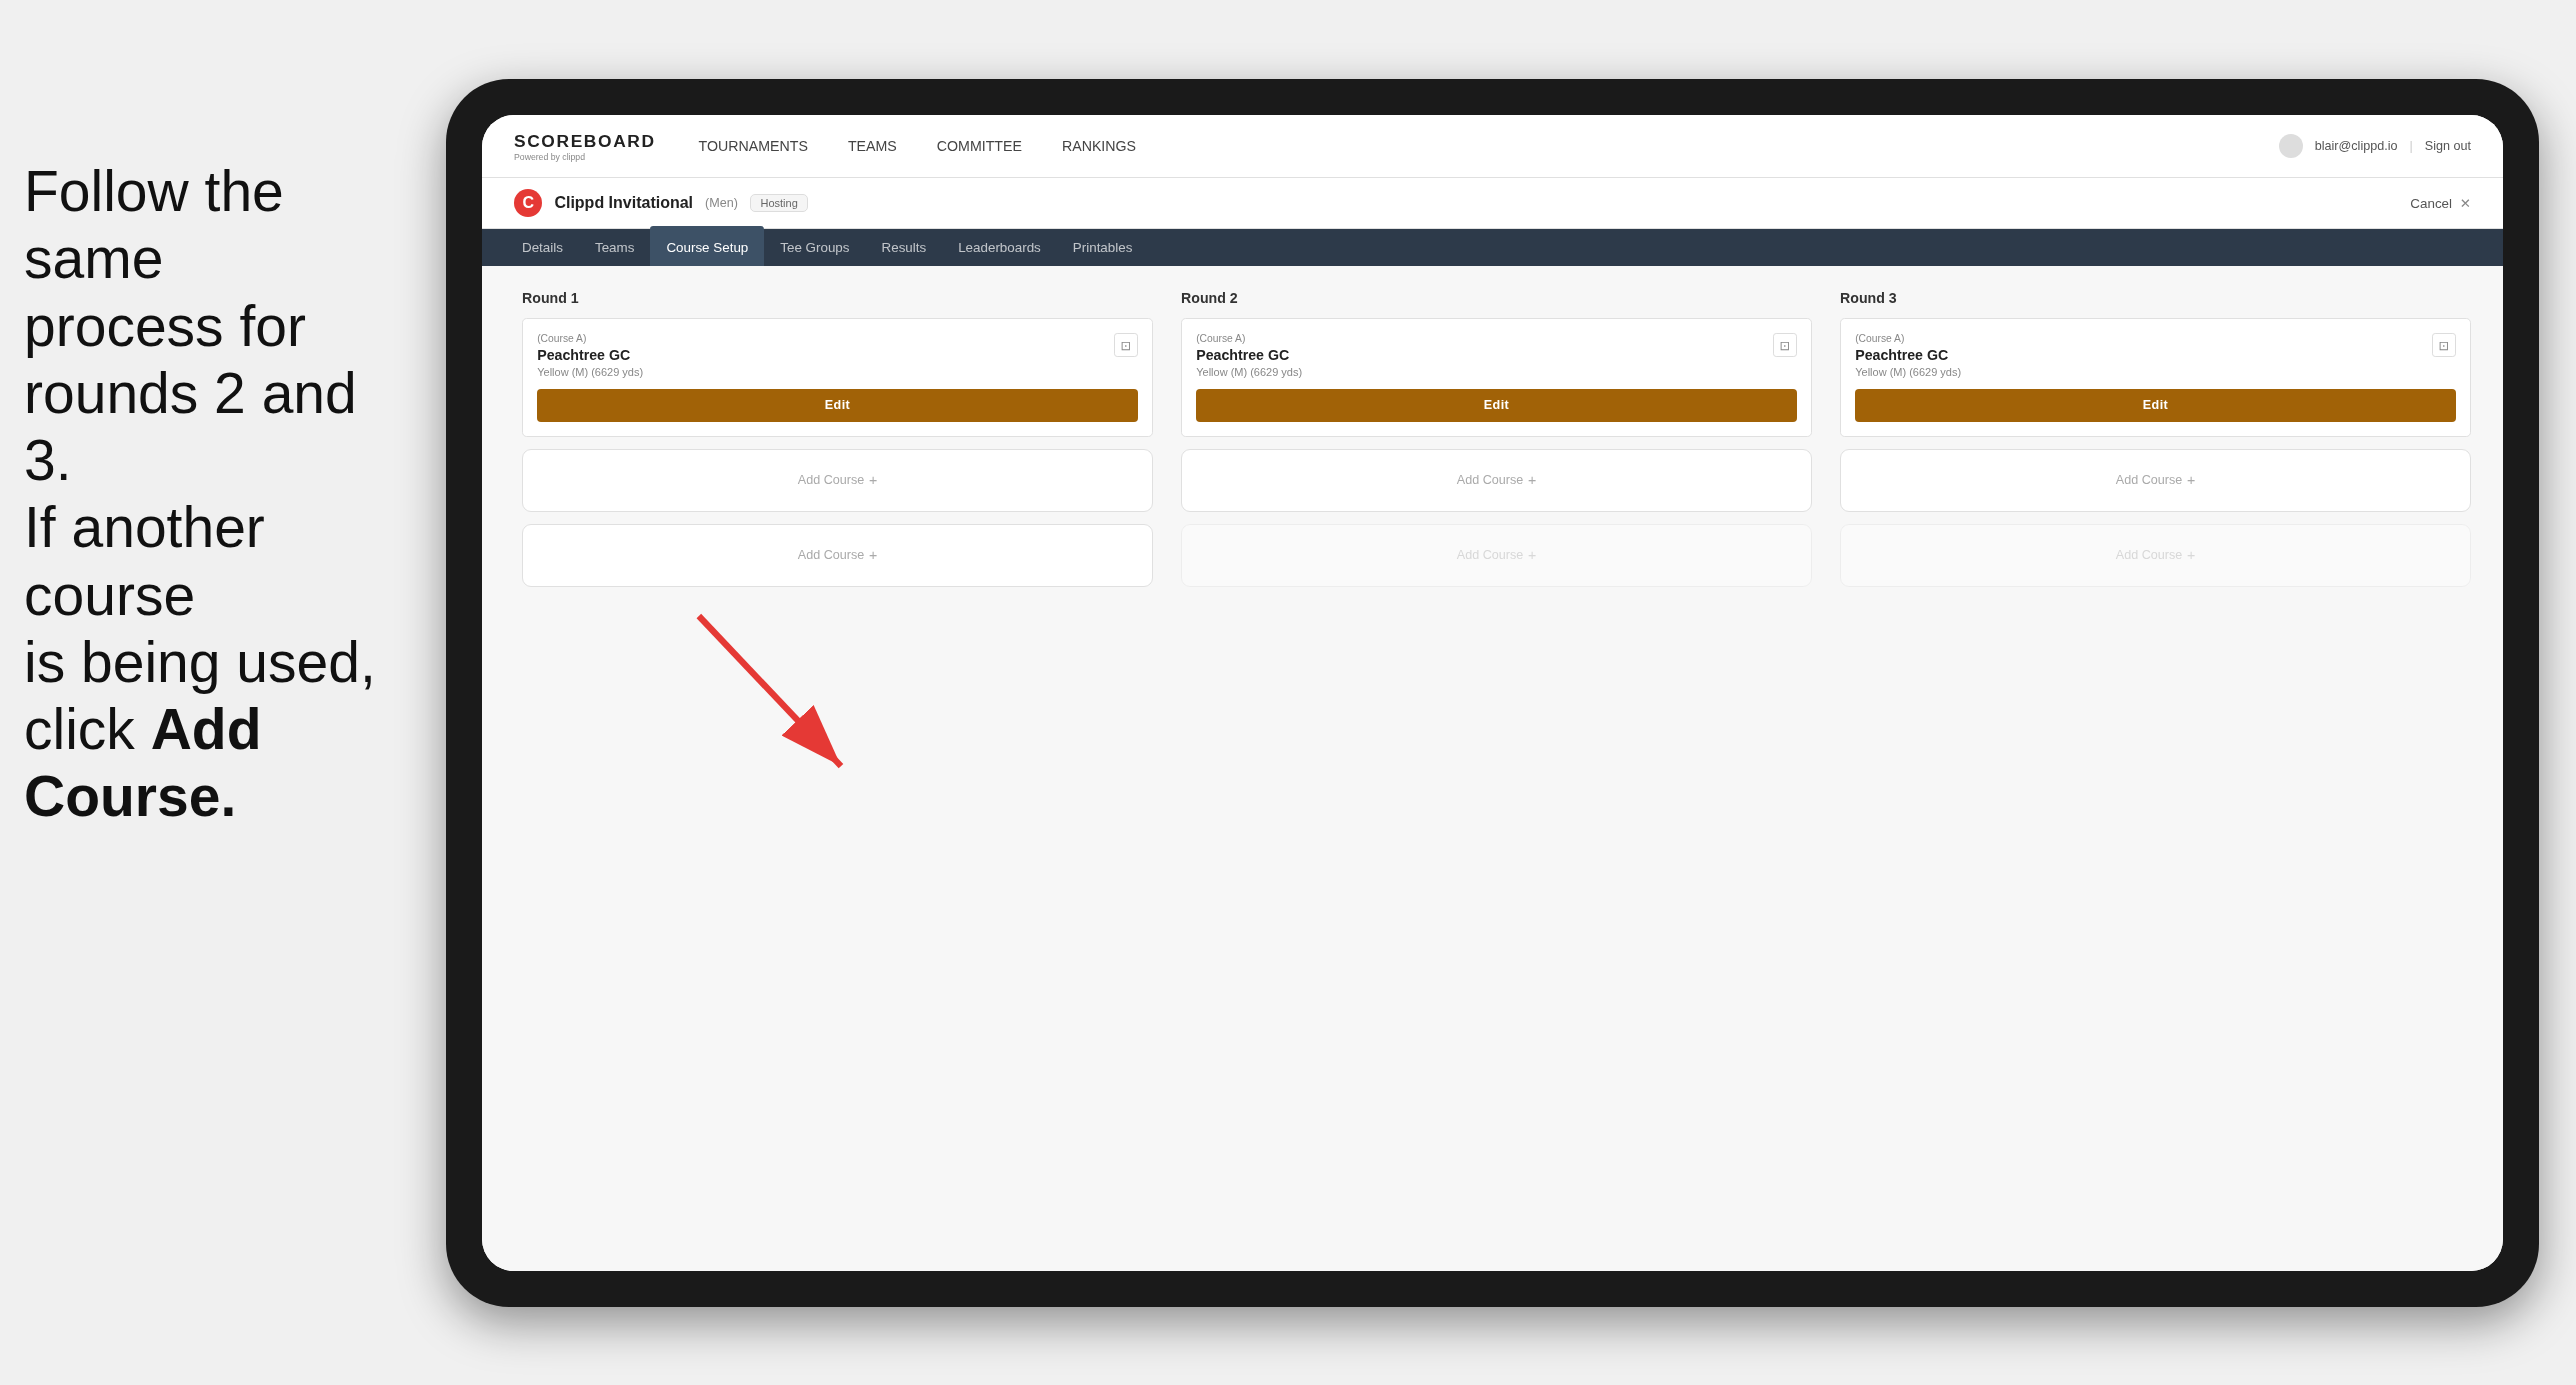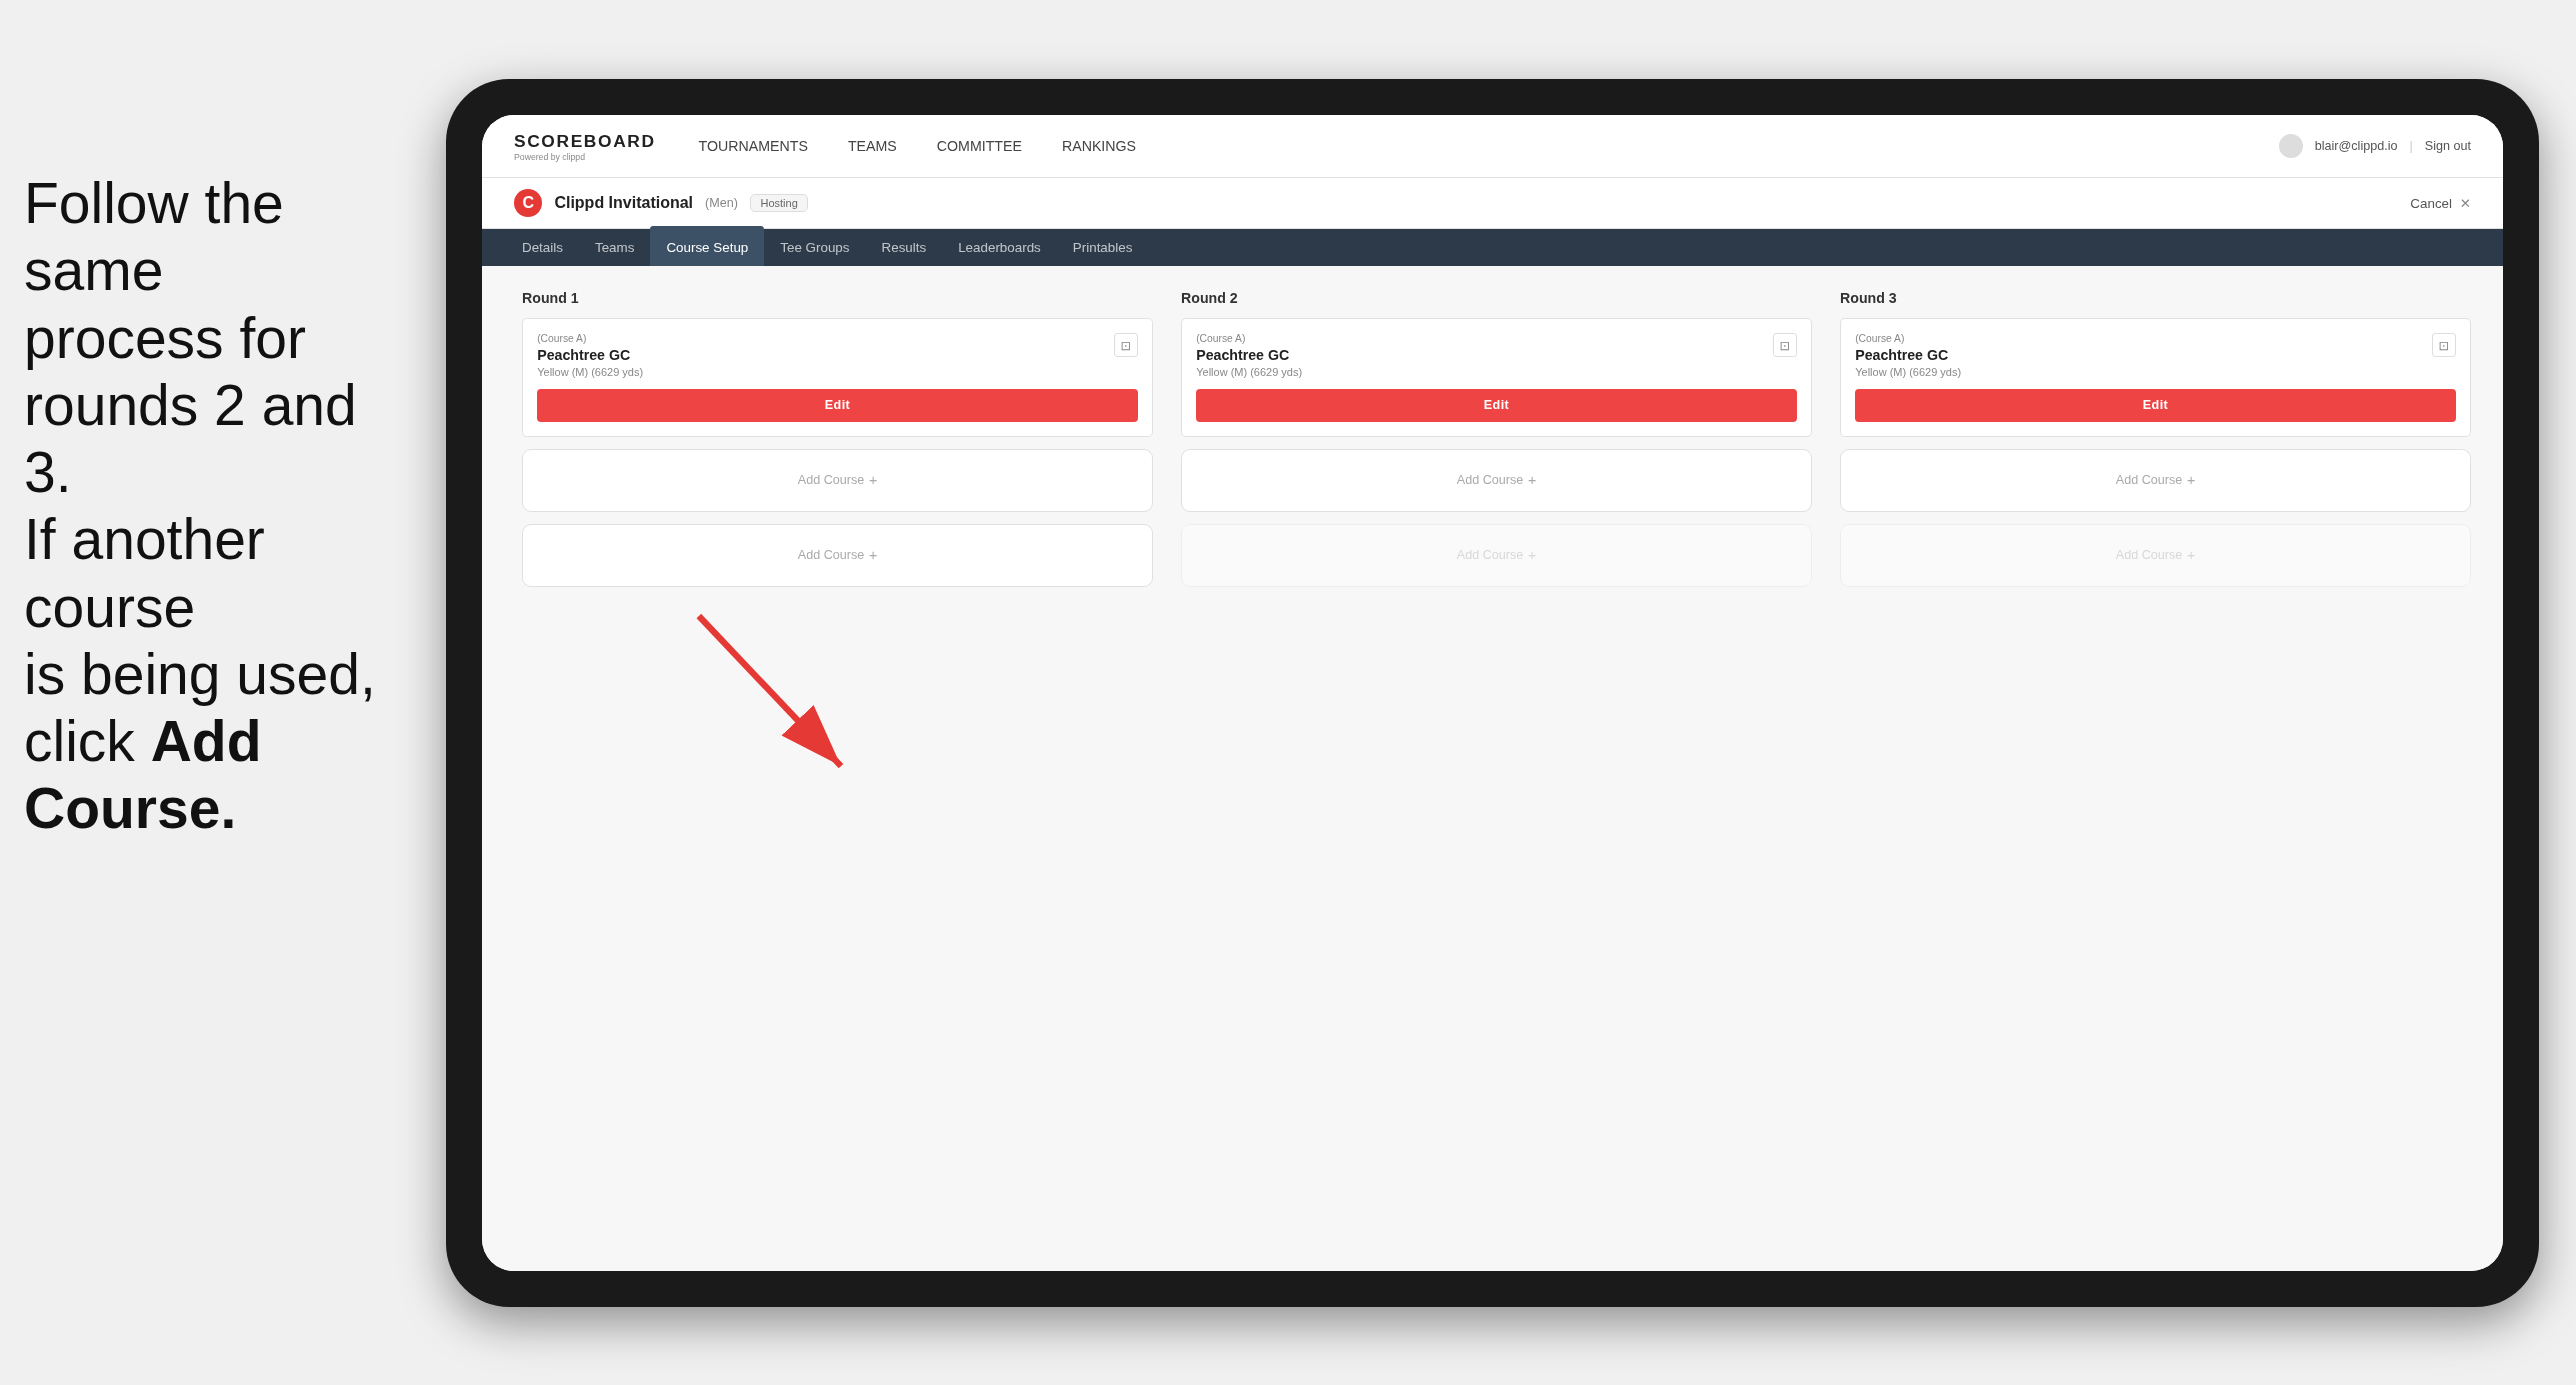--- a/index.html
+++ b/index.html
@@ -245,21 +245,21 @@
       align-items: center;
       justify-content: center;
       cursor: pointer;
       color: #888;
       font-size: 12.6px;
       flex-shrink: 0;
     }
 
     .edit-btn {
       width: 100%;
-      background: #ef4444;
+      background: #a16207;
       color: #fff;
       border: none;
       padding: 9.5px;
       border-radius: 4px;
       font-size: 12.6px;
       font-weight: 600;
       cursor: pointer;
       letter-spacing: 0.4px;
     }
 
@@ -308,21 +308,20 @@
     .left-panel {
       position: absolute;
       left: 24px;
       top: 158px;
       width: 379px;
     }
     .left-panel p {
       font-size: 57px;
       line-height: 1.18;
       color: #111;
-      margin-top: 12px;
     }
   </style>
 </head>
 <body>
 
 <div class="left-panel">
   <p>Follow the same<br>process for<br>rounds 2 and 3.<br>If another course<br>is being used,<br>click <strong>Add Course.</strong></p>
 </div>
 
 <div class="tablet-outer">

